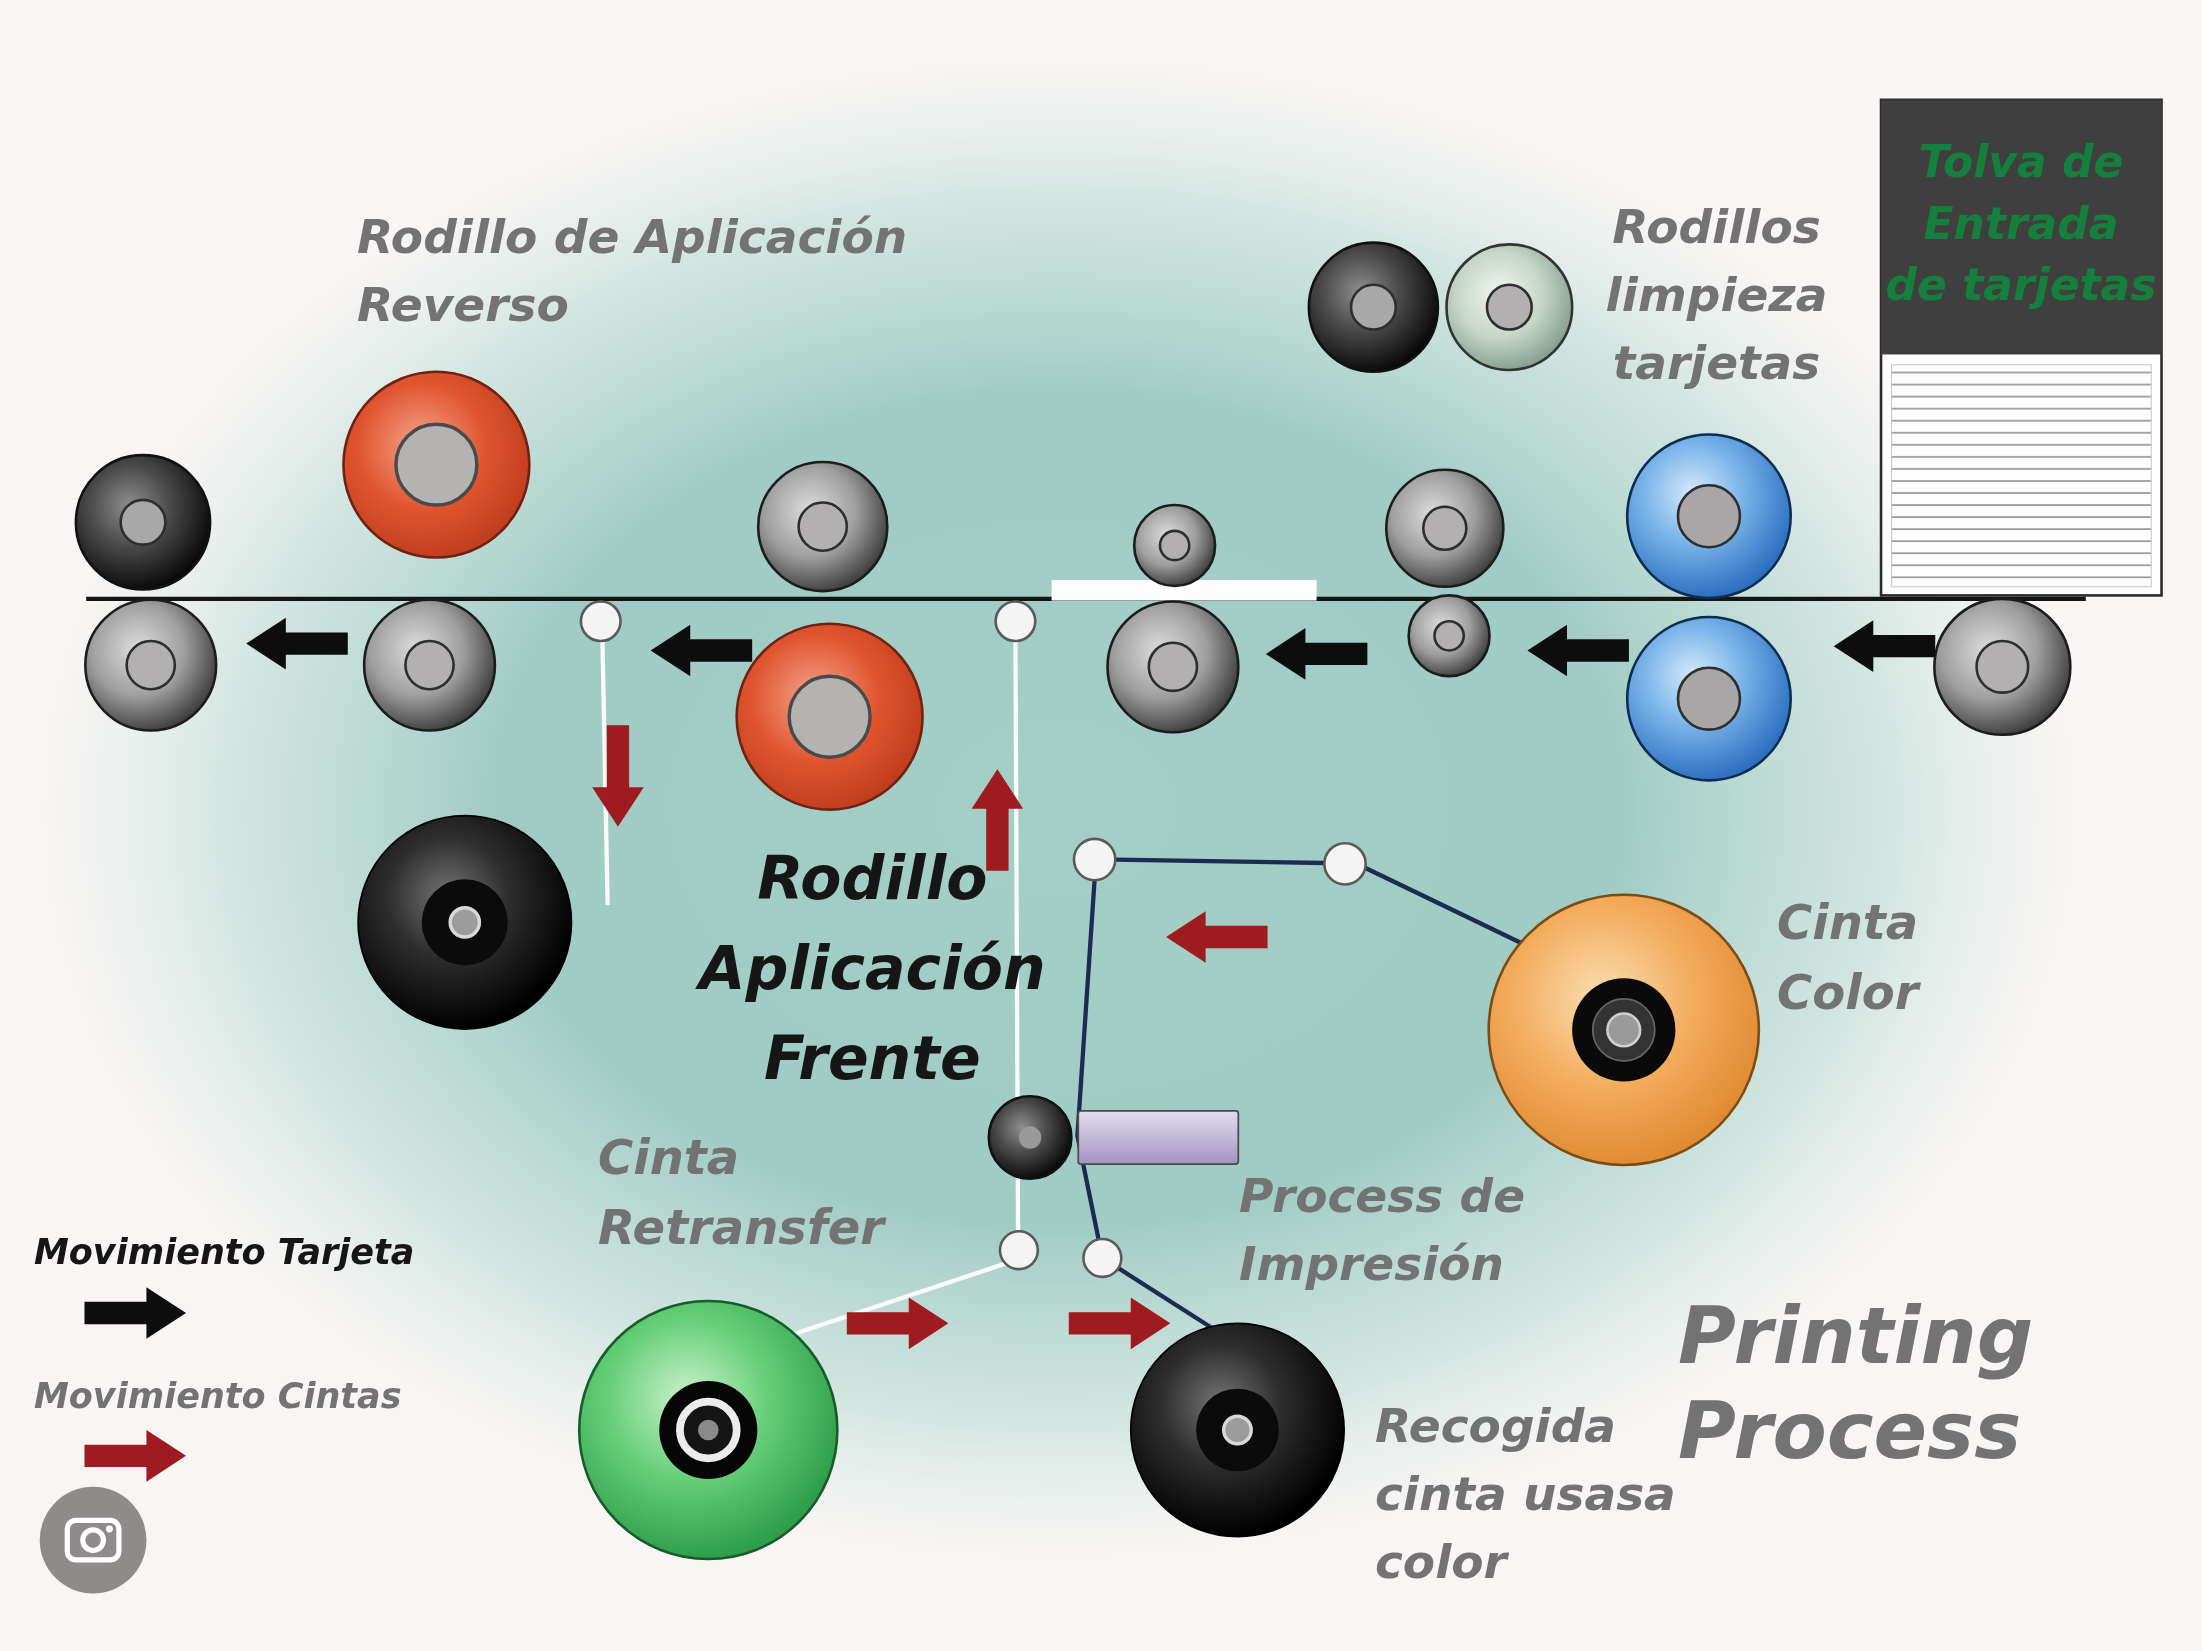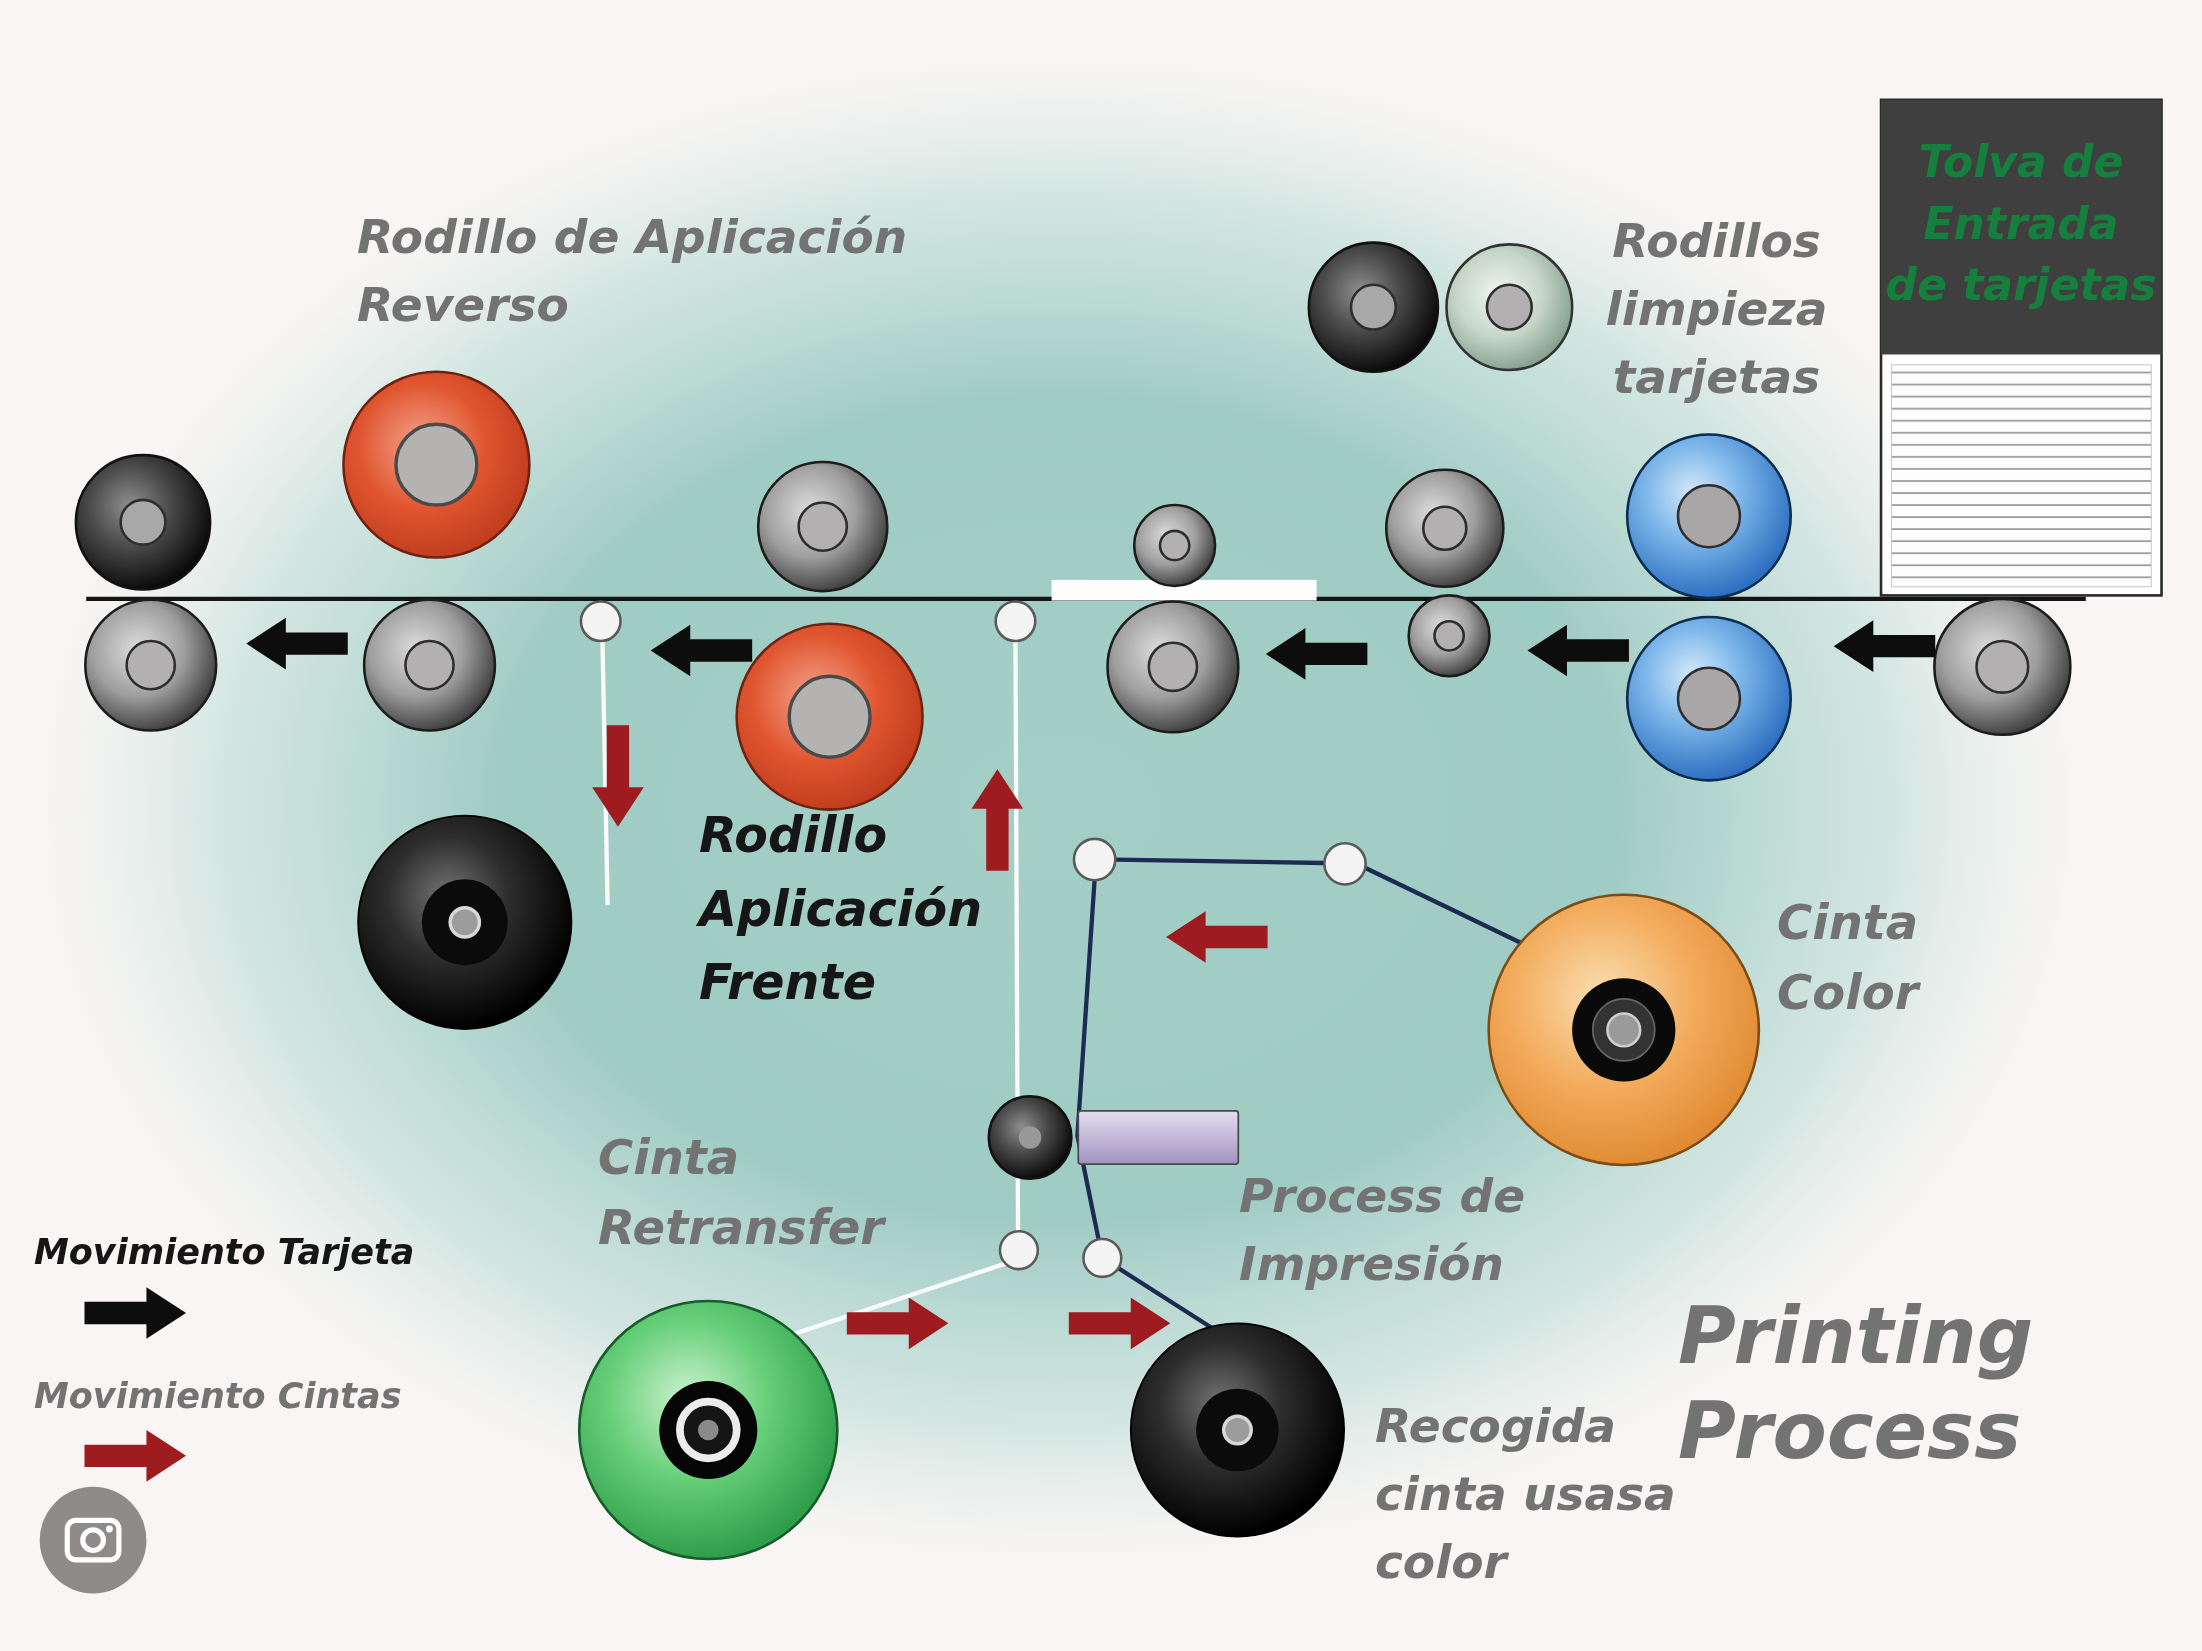--- a/index.html
+++ b/index.html
@@ -229,29 +229,29 @@
     <circle cx="108" cy="1790" r="62" fill="#8f8b8b"></circle>
     <rect x="78" y="1767" width="60" height="46" rx="10" fill="none" stroke="#ffffff" stroke-width="6"></rect>
     <circle cx="108" cy="1790" r="12" fill="none" stroke="#ffffff" stroke-width="6"></circle>
     <circle cx="127" cy="1777" r="4" fill="#ffffff"></circle>
   </g>
 </svg>
 
 <div class="lbl" style="left:357px;top:203px;font-size:47px;">Rodillo de Aplicación
 Reverso</div>
 
-<div class="lbl center" style="left:1583px;top:193px;width:267px;font-size:47px;margin-top:14px;">Rodillos
+<div class="lbl center" style="left:1583px;top:193px;width:267px;font-size:47px;">Rodillos
 limpieza
 tarjetas</div>
 
 <div class="lbl white center" style="left:1881px;top:131px;width:280px;font-size:44px;line-height:1.4;">Tolva de
 Entrada
 de tarjetas</div>
 
-<div class="lbl dark" style="left:699px;top:799px;font-size:49px;line-height:1.5;">Rodillo
+<div class="lbl dark" style="left:699px;top:833px;font-size:60px;line-height:1.5;text-align:center;">Rodillo
 Aplicación
 Frente</div>
 
 
 <div class="lbl" style="left:598px;top:1123px;font-size:48px;">Cinta
 Retransfer</div>
 
 <div class="lbl" style="left:1239px;top:1162px;font-size:47px;">Process de
 Impresión</div>
 

